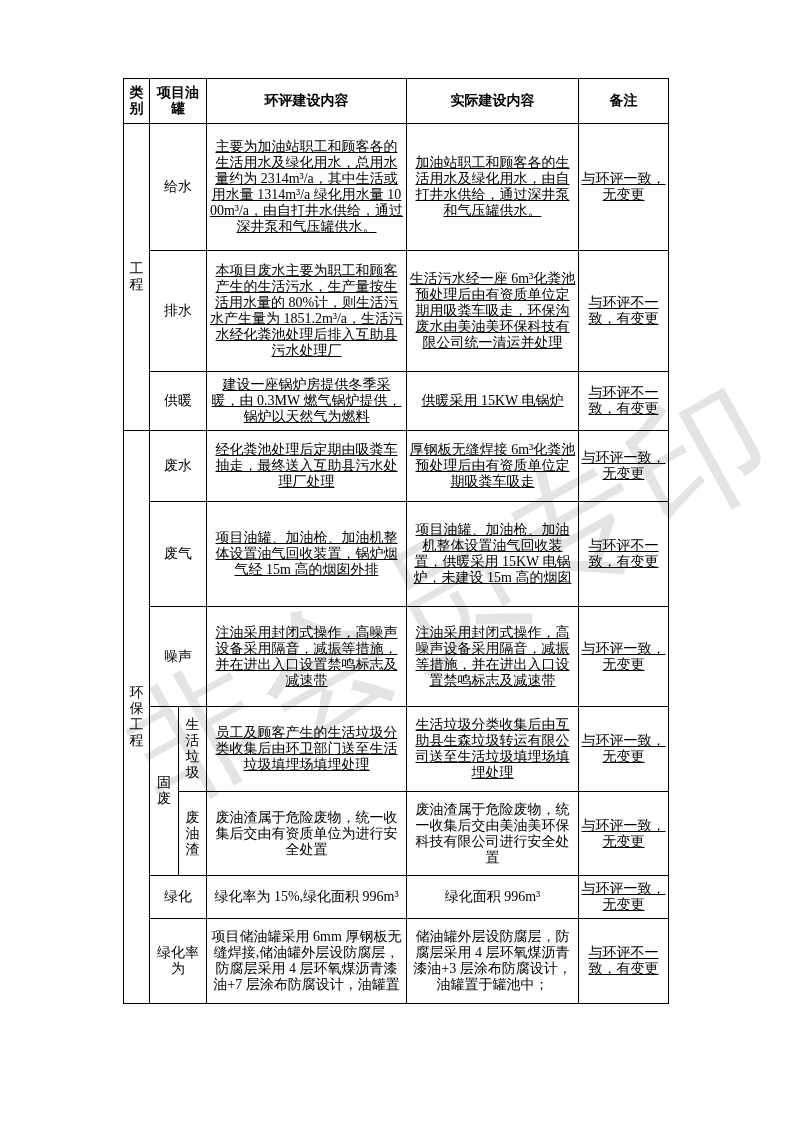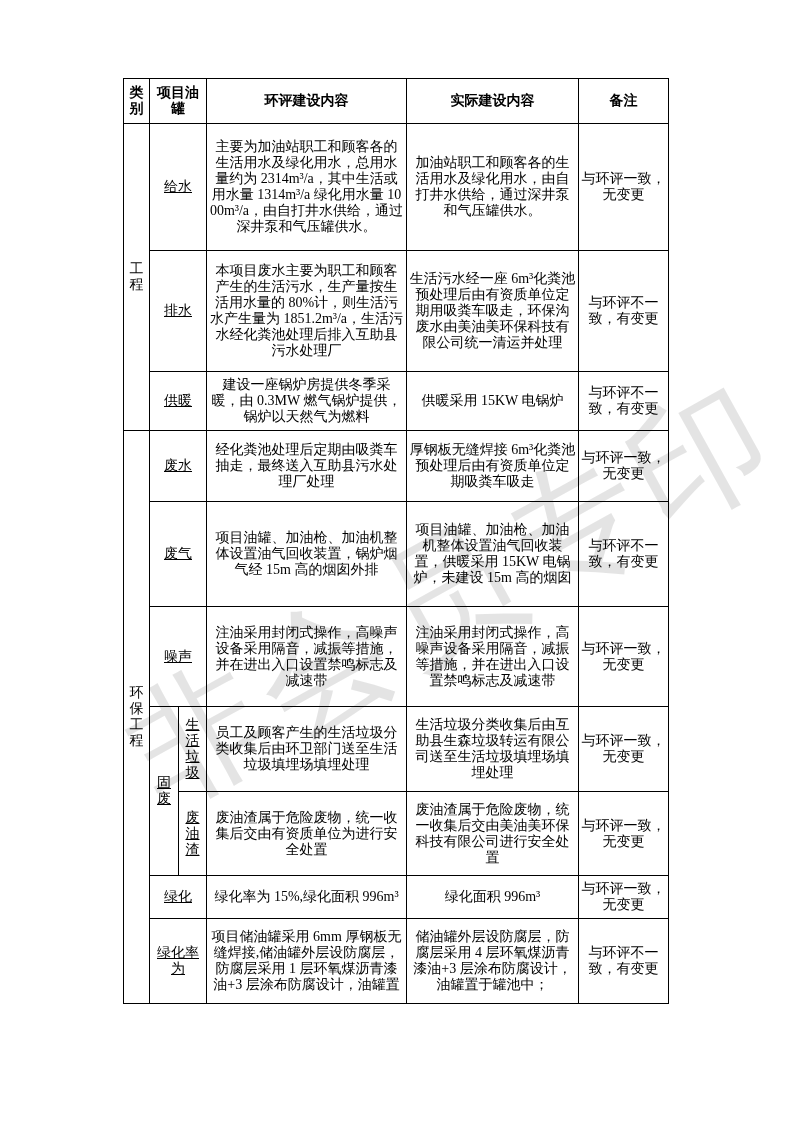--- a/index.html
+++ b/index.html
@@ -49,22 +49,22 @@
     font-weight:bold;
     font-size:14px;
   }
   td.cat{
     vertical-align:middle;
     text-align:center;
     padding:0;
     margin-left:48px;
   }
   td.cat-top{ vertical-align:top; padding-top:2px; }
-  td.itemlbl{ text-align:center;text-decoration:underline; }
-  td.content-c{ text-align:center; }
+  td.itemlbl{ text-align:center; }
+  td.content-c{ text-align:center;text-decoration:underline; }
   td.content-l{ text-align:left; }
   tr.h-header{ height:45px; }
   tr.h-water-supply{ height:127px; }
   tr.h-drainage{ height:121px; }
   tr.h-heating{ height:59px; }
   tr.h-wastewater{ height:71px; }
   tr.h-exhaust{ height:105px; }
   tr.h-noise{ height:100px; }
   tr.h-domestic-garbage{ height:85px; }
   tr.h-waste-oil{ height:84px; }
@@ -158,20 +158,20 @@
 
     <tr class="h-greening">
       <td class="itemlbl" colspan="2">绿化</td>
       <td class="content-l">绿化率为 15%,绿化面积 996m³</td>
       <td class="content-l">绿化面积 996m³</td>
       <td class="content-c">与环评一致，无变更</td>
     </tr>
 
     <tr class="h-seepage">
       <td class="itemlbl" colspan="2">绿化率为</td>
-      <td class="content-l">项目储油罐采用 6mm 厚钢板无缝焊接,储油罐外层设防腐层，防腐层采用 1 层环氧煤沥青漆油+3 层涂布防腐设计，油罐置</td>
+      <td class="content-l">项目储油罐采用 6mm 厚钢板无缝焊接,储油罐外层设防腐层，防腐层采用 4 层环氧煤沥青漆油+7 层涂布防腐设计，油罐置</td>
       <td class="content-l">储油罐外层设防腐层，防腐层采用 4 层环氧煤沥青漆油+3 层涂布防腐设计，油罐置于罐池中；</td>
       <td class="content-c">与环评不一致，有变更</td>
     </tr>
   </tbody>
     </table>
 
 </div>
 
 </body></html>

